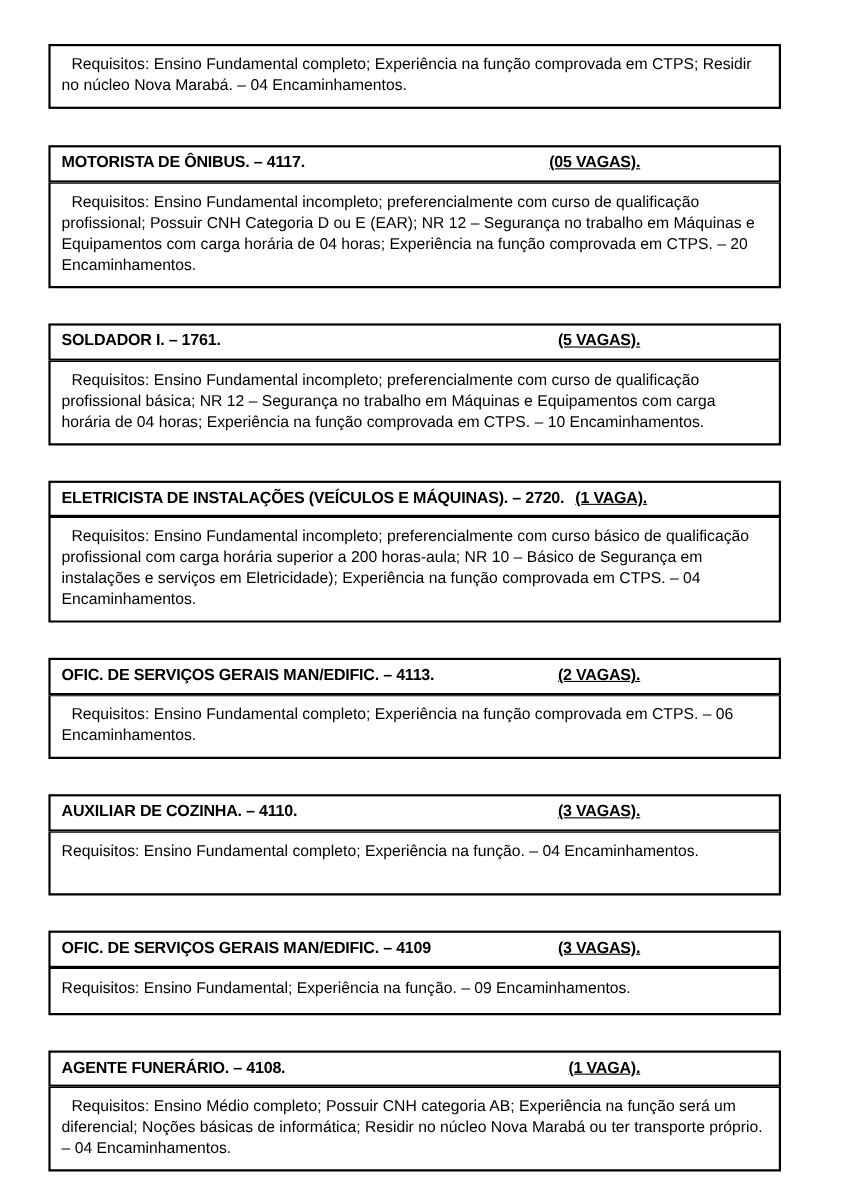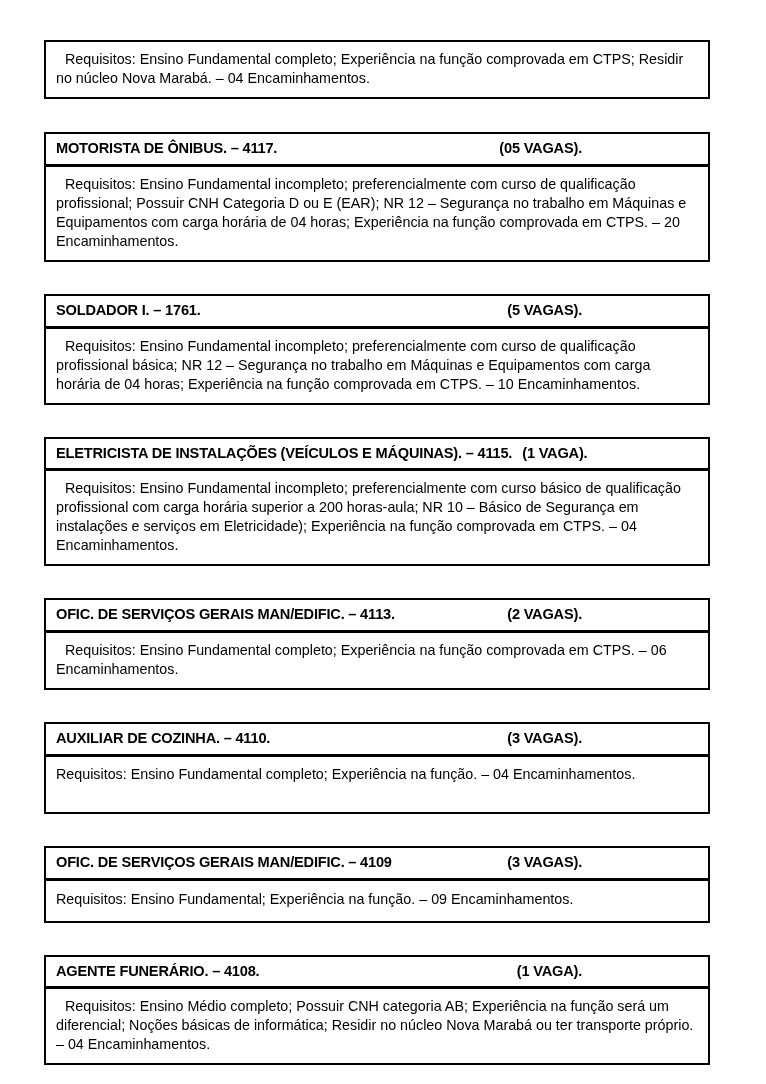--- a/index.html
+++ b/index.html
@@ -48,20 +48,21 @@
     letter-spacing: -0.2px;
     line-height: 1.15;
     white-space: nowrap;
   }
   .job-title {
     flex: 0 0 auto;
   }
   .job-vagas {
     margin-left: auto;
     padding-right: 118px;
+    text-decoration: underline;
   }
   
   .job-header.inline .job-vagas {
     margin-left: 0;
     padding-right: 0;
     padding-left: 10px;
   }
   .job-header.inline .job-title { flex: 0 1 auto; }
 
   
@@ -98,21 +99,21 @@
       </div>
       <div class="vacancy-group">
         <div class="box job-header">
           <span class="job-title">SOLDADOR I. – 1761.</span>
           <span class="job-vagas">(5 VAGAS).</span>
         </div>
         <div class="box req-body"><span class="indent"></span><b>Requisitos:</b> Ensino Fundamental incompleto; preferencialmente com curso de qualificação profissional básica; NR 12 – Segurança no trabalho em Máquinas e Equipamentos com carga horária de 04 horas; Experiência na função comprovada em CTPS. – 10 Encaminhamentos.</div>
       </div>
       <div class="vacancy-group">
         <div class="box job-header inline">
-          <span class="job-title">ELETRICISTA DE INSTALAÇÕES (VEÍCULOS E MÁQUINAS). – 4115.</span>
+          <span class="job-title">ELETRICISTA DE INSTALAÇÕES (VEÍCULOS E MÁQUINAS). – 2720.</span>
           <span class="job-vagas">(1 VAGA).</span>
         </div>
         <div class="box req-body"><span class="indent"></span><b>Requisitos:</b> Ensino Fundamental incompleto; preferencialmente com curso básico de qualificação profissional com carga horária superior a 200 horas-aula; NR 10 – Básico de Segurança em instalações e serviços em Eletricidade); Experiência na função comprovada em CTPS. – 04 Encaminhamentos.</div>
       </div>
       <div class="vacancy-group">
         <div class="box job-header">
           <span class="job-title">OFIC. DE SERVIÇOS GERAIS MAN/EDIFIC. – 4113.</span>
           <span class="job-vagas">(2 VAGAS).</span>
         </div>
         <div class="box req-body"><span class="indent"></span><b>Requisitos:</b> Ensino Fundamental completo; Experiência na função comprovada em CTPS. – 06 Encaminhamentos.</div>

